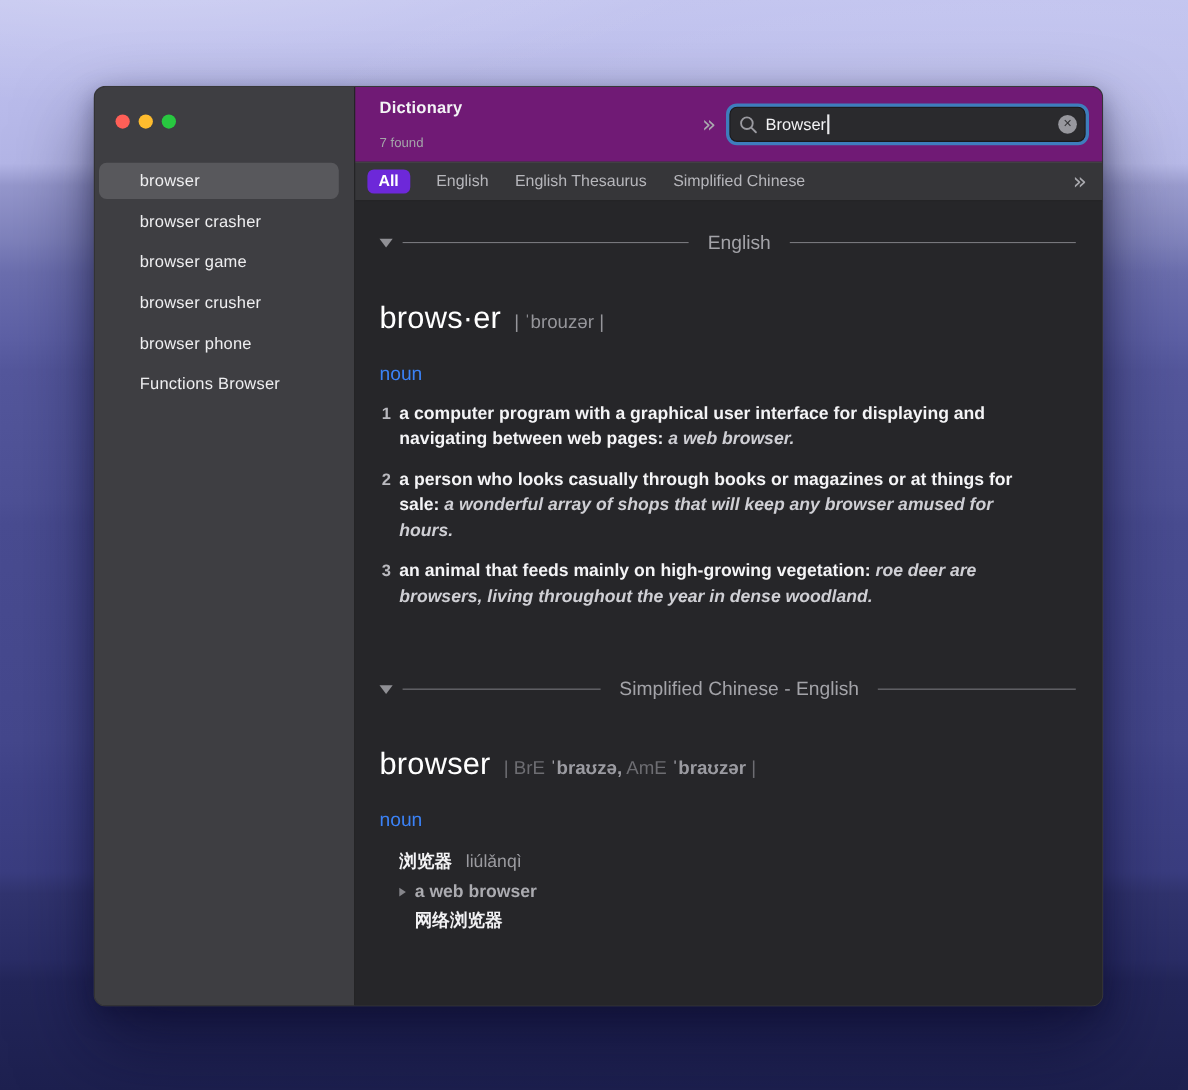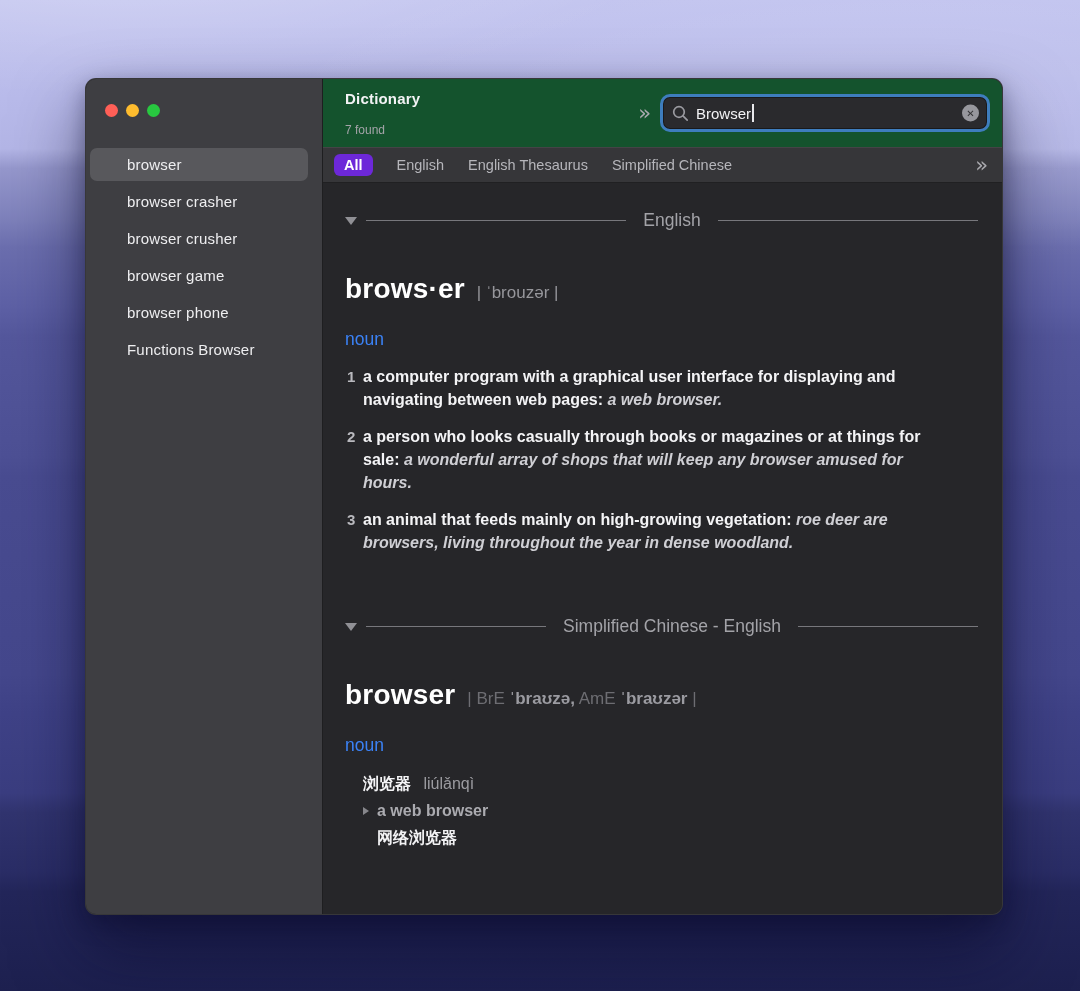--- a/index.html
+++ b/index.html
@@ -52,21 +52,21 @@
     padding-left: 37px; border-radius: 7px;
     color: #eeeef0; font-size: 15px; letter-spacing: 0.2px;
     white-space: nowrap; cursor: default;
   }
   .result-list li.selected { background: #58585c; }
 
   
   .main { flex: 1; display: flex; flex-direction: column; min-width: 0; }
 
   .toolbar {
-    height: 68px; background: #14532d; flex: 0 0 68px;
+    height: 68px; background: #701a75; flex: 0 0 68px;
     display: flex; align-items: center; justify-content: space-between;
     padding: 0 12px 0 22px;
   }
   .title { color: #f3f3f5; font-size: 15px; font-weight: bold; letter-spacing: 0.2px; }
   .subtitle { color: #a4a4a9; font-size: 12px; margin-top: 16px; }
   .toolbar-right { display: flex; align-items: center; gap: 9px; }
   .chevrons {
     color: #a9a9ae; font-size: 21px; line-height: 1; cursor: default;
     font-family: "DejaVu Sans", sans-serif;
   }
@@ -114,21 +114,21 @@
   .disclosure {
     width: 0; height: 0; flex: 0 0 auto;
     border-left: 6px solid transparent; border-right: 6px solid transparent;
     border-top: 8px solid #909095; cursor: default;
   }
   .sh-english  { margin-top: 27px; }
   .sh-chinese  { margin-top: 62px; align-items: center; }
   .sh-japanese { margin-top: 60px; }
 
   .headword-row { margin-top: 42px; display: flex; align-items: baseline; }
-  .headword { color: #ffffff; font-size: 28px; font-weight: bold; letter-spacing: 0.2px; }
+  .headword { color: #ffffff; font-size: 28px; font-weight: normal; letter-spacing: 0.2px; }
   .phonetic { color: #96969b; font-size: 17px; margin-left: 12px; }
   .phonetic .dim { color: #6d6d72; }
   .phonetic .ipa { color: #9b9ba1; font-weight: bold; }
 
   .pos { margin-top: 24px; font-size: 17.5px; color: #3b82f6; }
 
   .defs { margin-top: 15px; }
   .def-row { display: flex; margin-bottom: 14px; }
   .def-num {
     flex: 0 0 18px; text-align: left; color: #b9b9be;
@@ -159,22 +159,22 @@
 
     <aside class="sidebar">
       <div class="traffic-lights">
         <span class="tl red"></span>
         <span class="tl yellow"></span>
         <span class="tl green"></span>
       </div>
       <ul class="result-list">
         <li class="selected">browser</li>
         <li>browser crasher</li>
+        <li>browser game</li>
         <li>browser crusher</li>
-        <li>browser game</li>
         <li>browser phone</li>
         <li>Functions Browser</li>
       </ul>
     </aside>
 
     <div class="main">
 
       <header class="toolbar">
         <div class="title-block">
           <div class="title">Dictionary</div>

